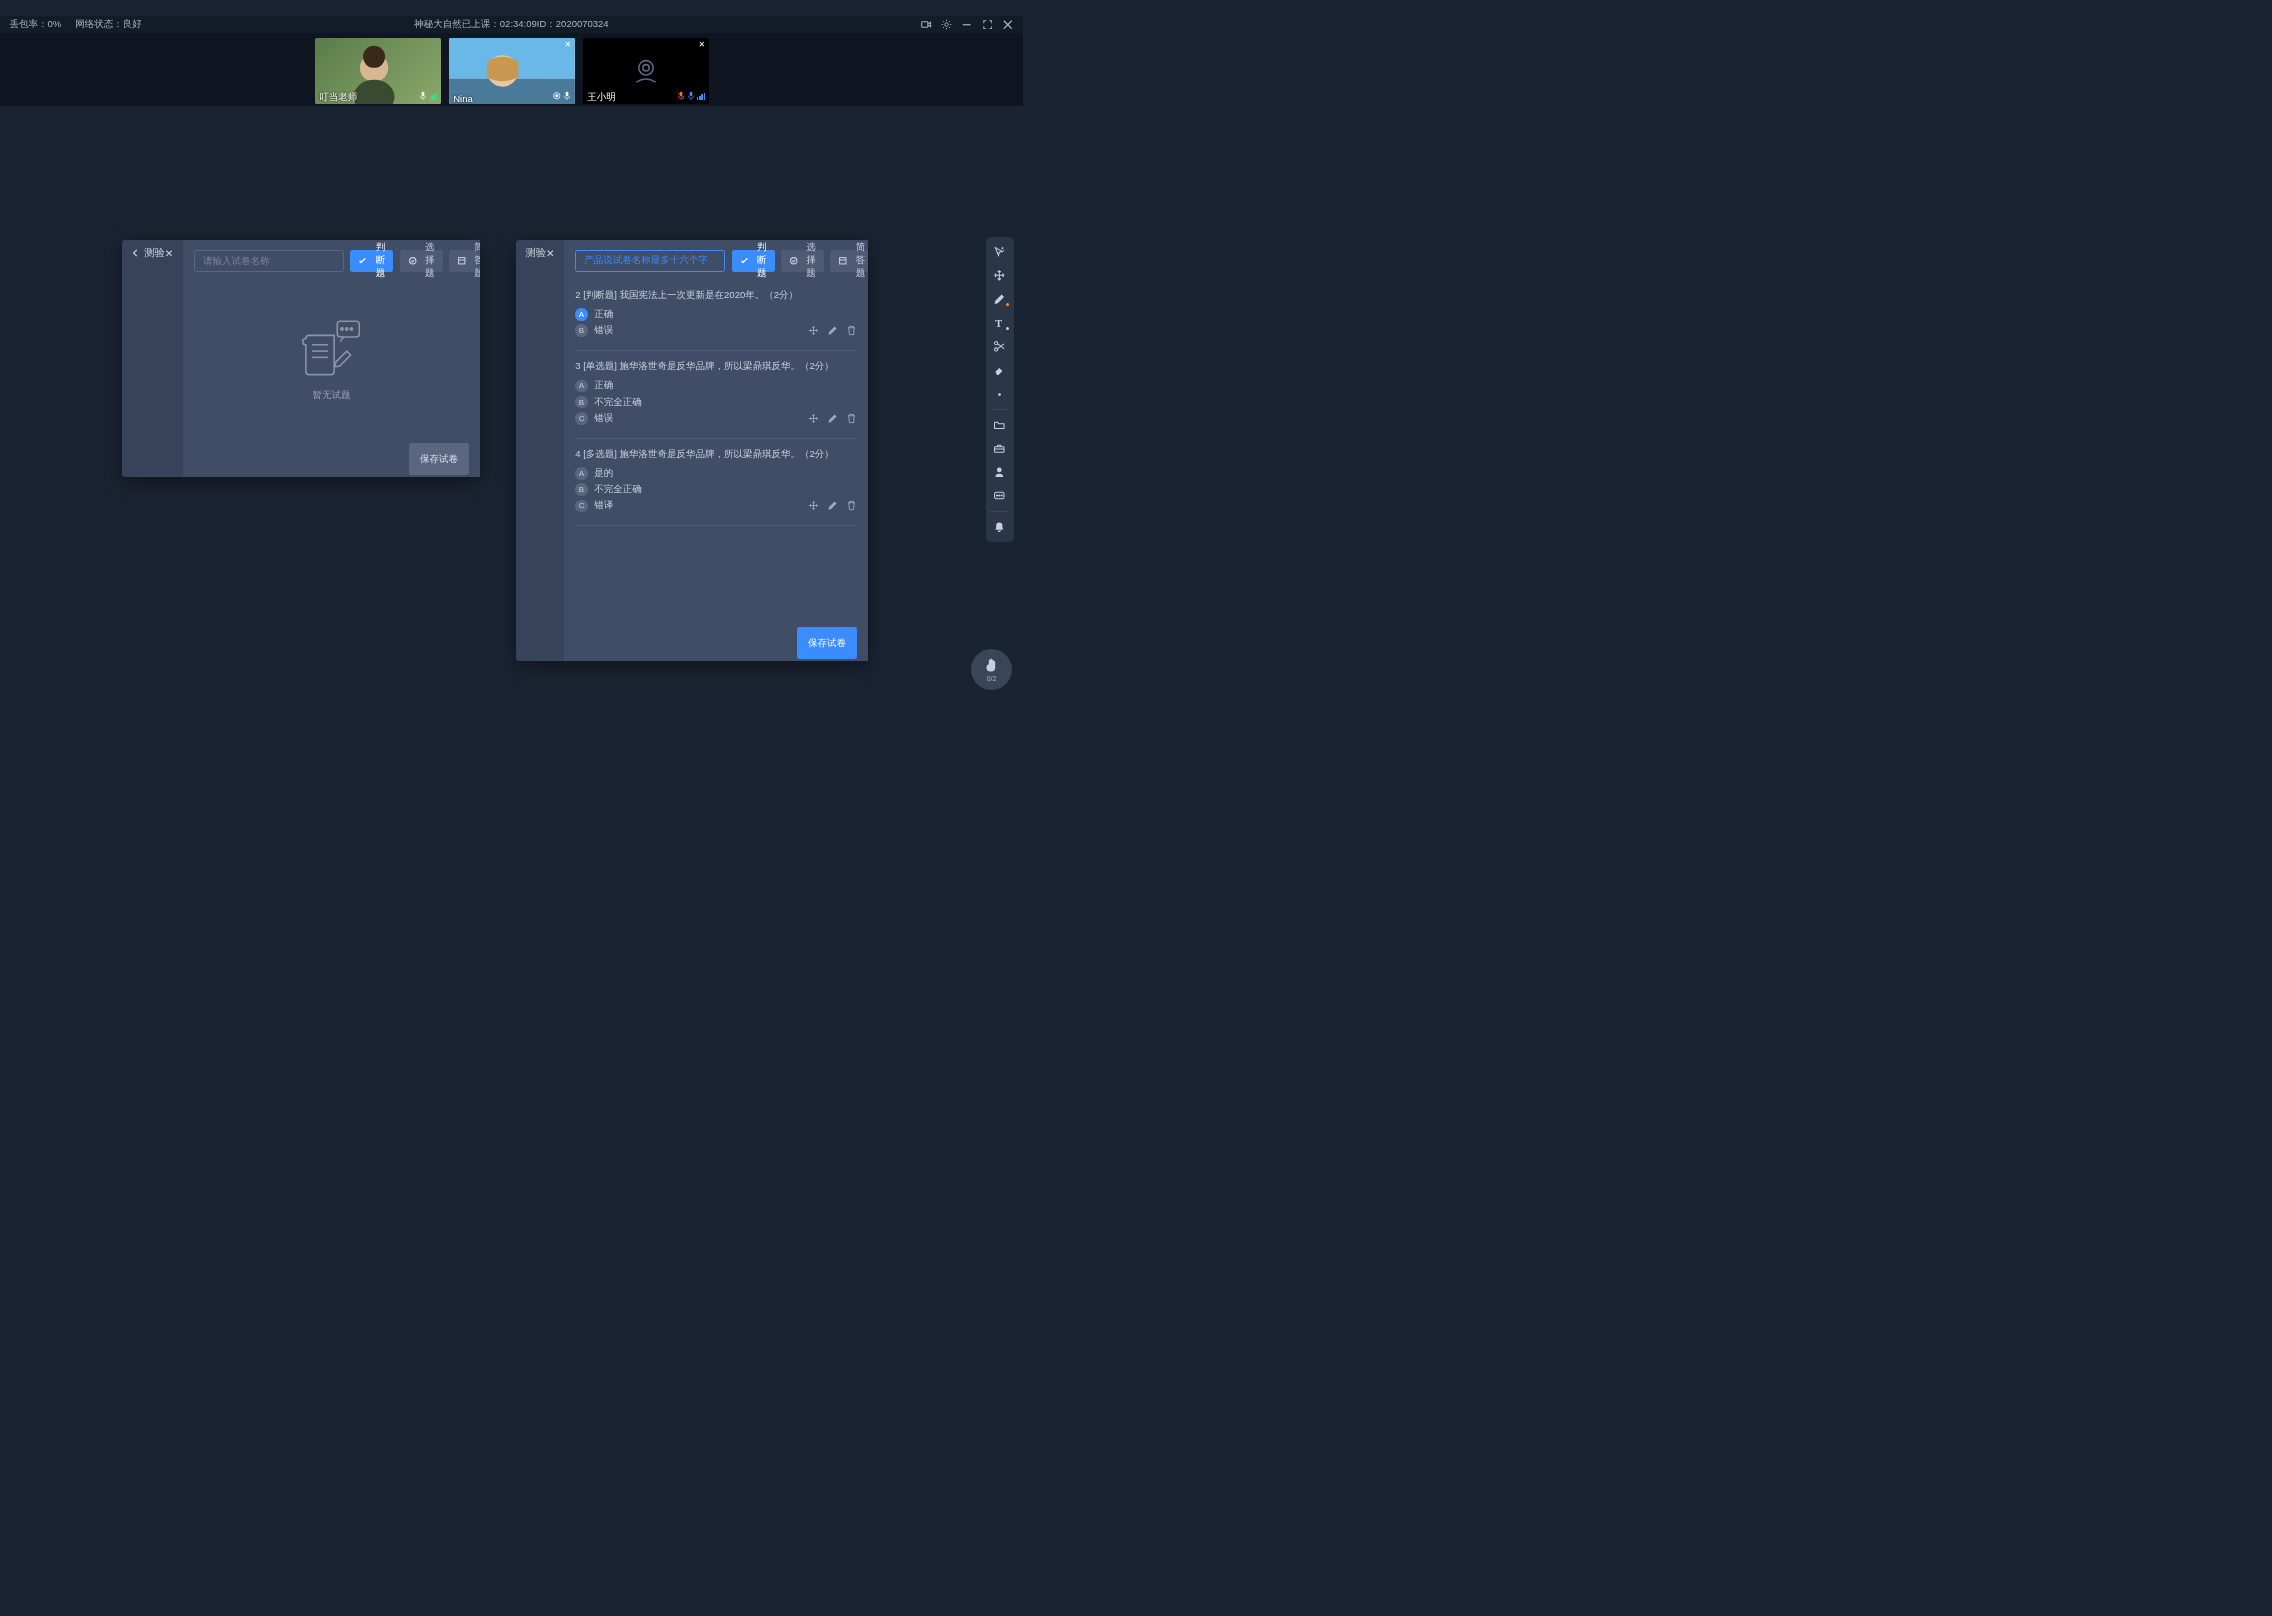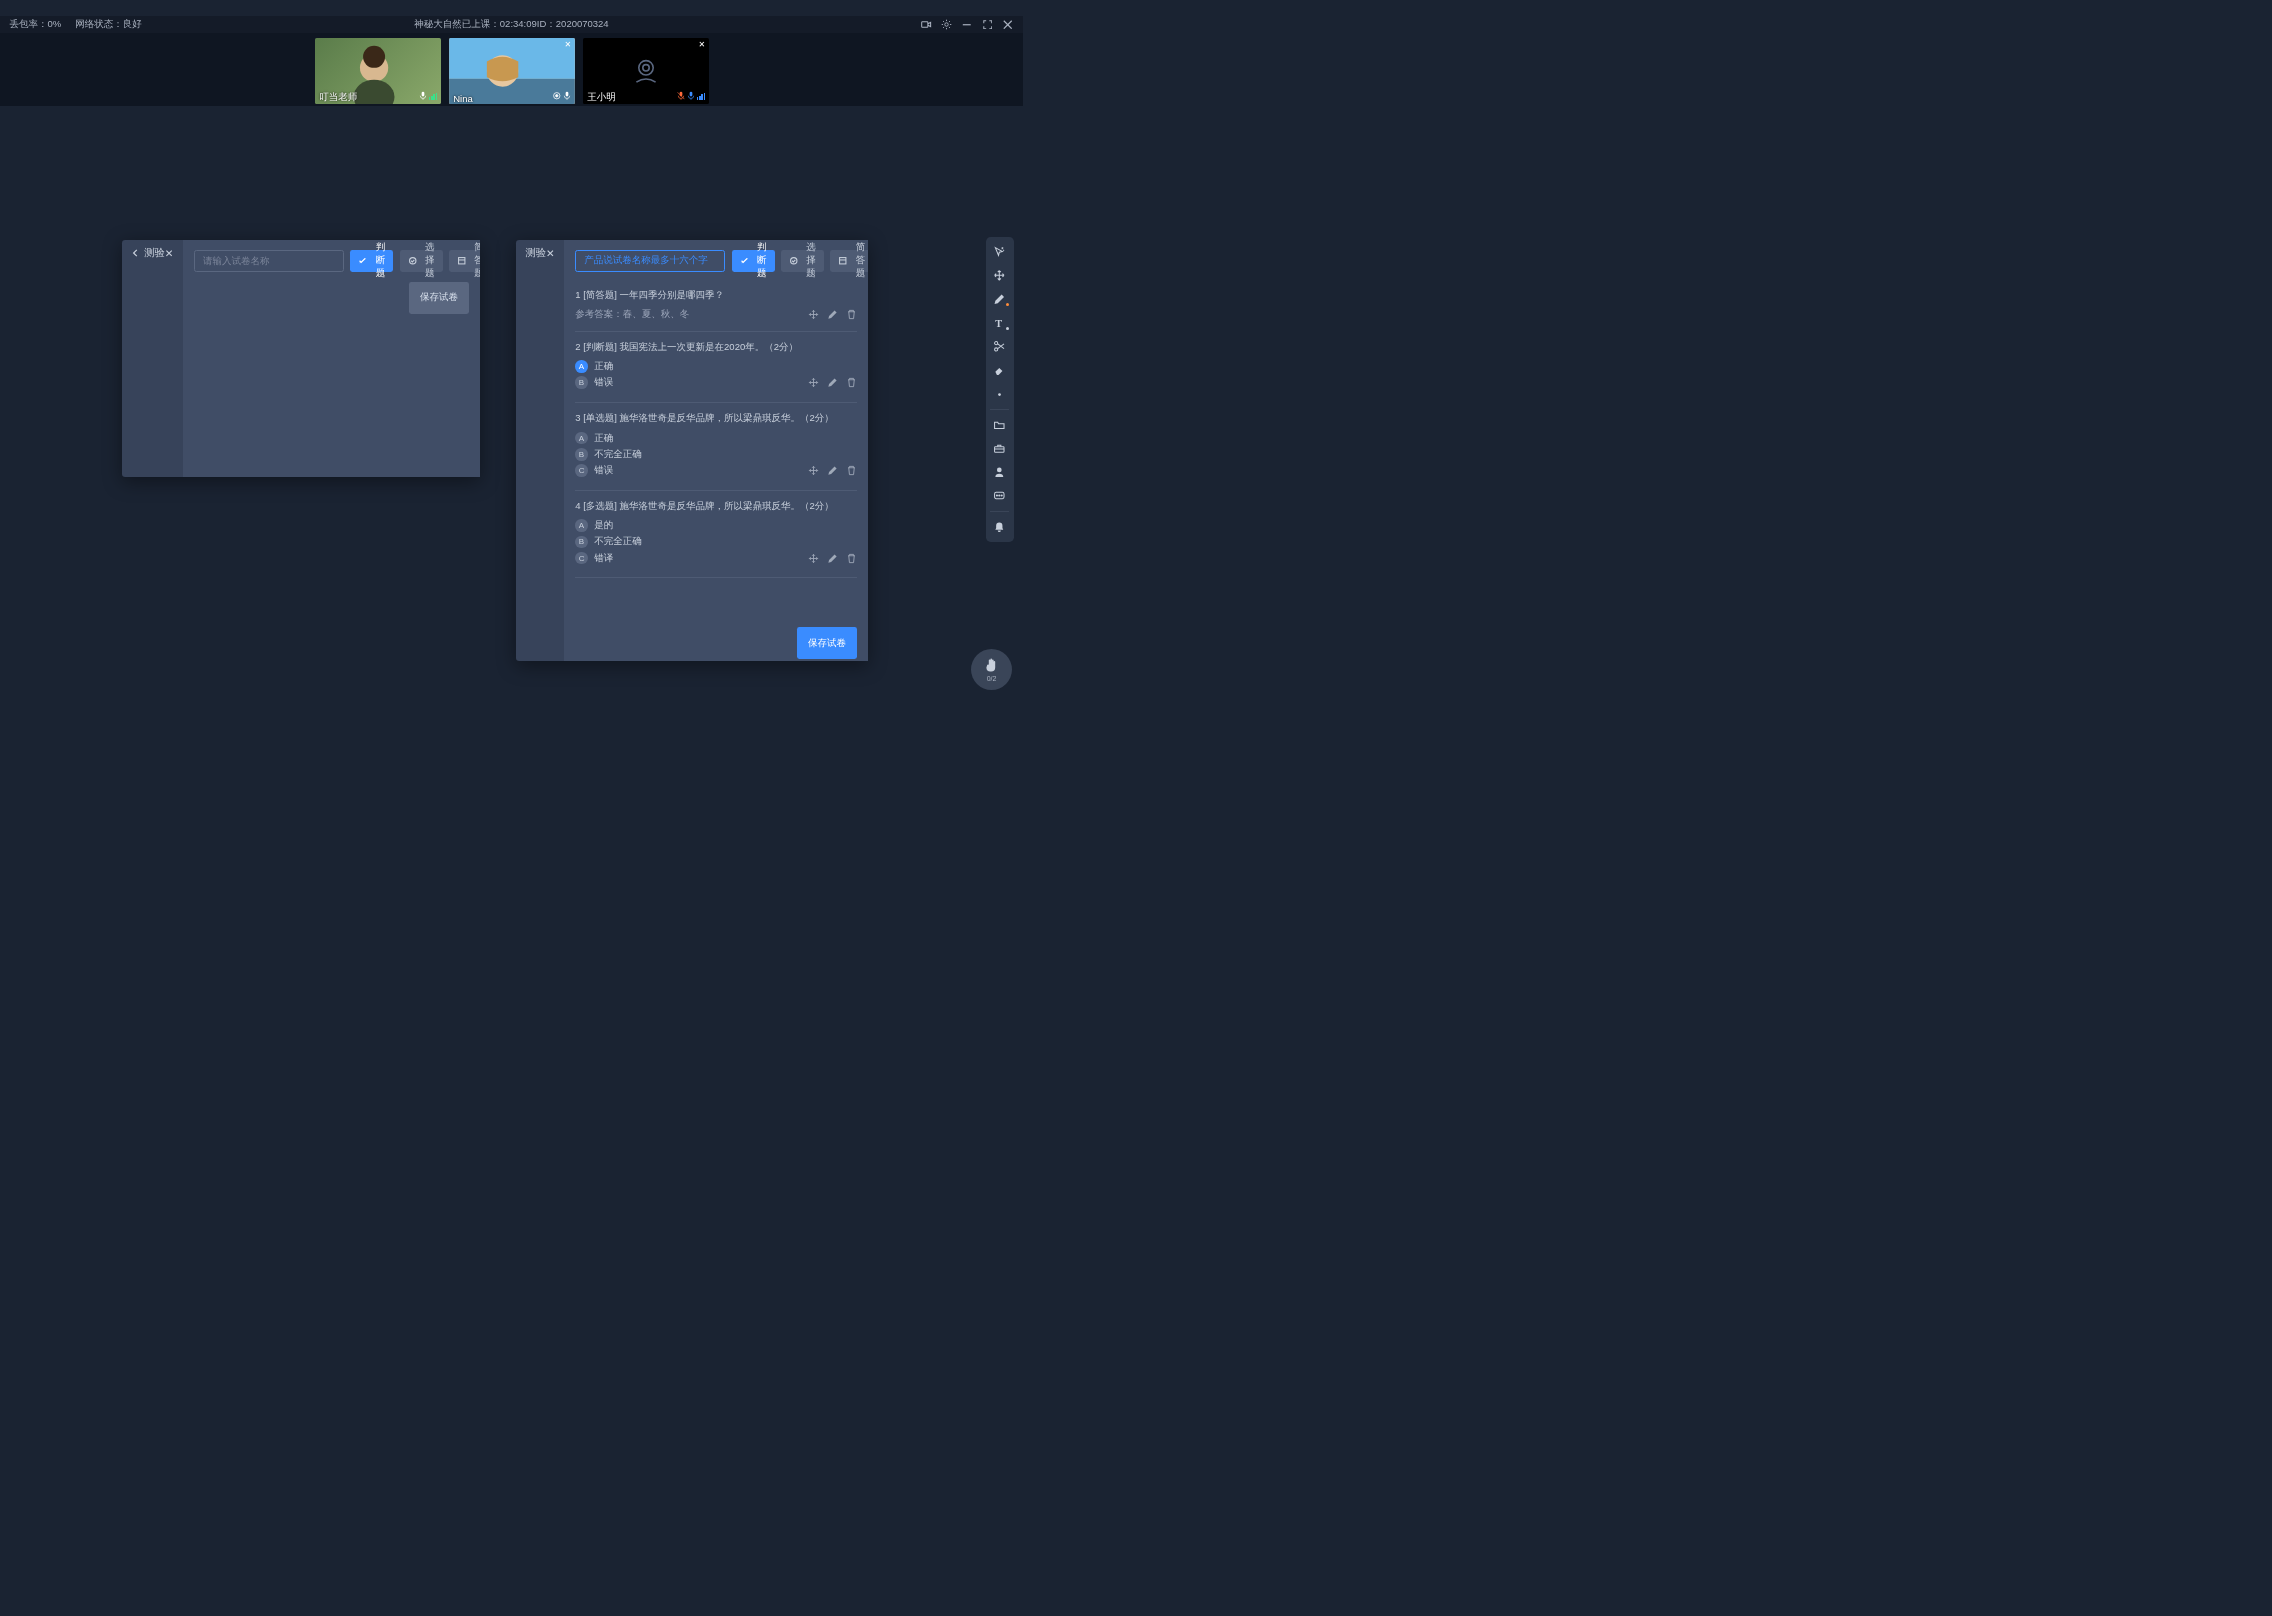--- a/index.html
+++ b/index.html
@@ -317,20 +317,35 @@
         <div class="chip">
             <span class="ci">
               <svg width="9.5" height="9.5" viewBox="0 0 12 12" fill="none" stroke="#c8d0dc" stroke-width="1.3">
                 <rect x="2" y="2" width="8" height="8"></rect>
                 <line x1="2" y1="5" x2="10" y2="5"></line>
               </svg>
             </span>
             <span>简答题</span>
           </div>
       </div>
+      <div class="empty">
+        <svg width="66" height="63" viewBox="0 0 84 80" fill="none" stroke="#8a94a8" stroke-width="2">
+          <rect x="50" y="4" width="28" height="20" rx="4"></rect>
+            <circle cx="56" cy="14" r="1.5" fill="#8a94a8"></circle>
+            <circle cx="62" cy="14" r="1.5" fill="#8a94a8"></circle>
+            <circle cx="68" cy="14" r="1.5" fill="#8a94a8"></circle>
+            <path d="M58 24l-4 6"></path>
+          <path d="M10 26 q-4 0 -4 4 q0 4 4 4 v34 q0 4 4 4 h28 q4 0 4-4 V22 H14 q-4 0 -4 4z"></path>
+          <line x1="18" y1="34" x2="38" y2="34"></line>
+            <line x1="18" y1="42" x2="38" y2="42"></line>
+            <line x1="18" y1="50" x2="38" y2="50"></line>
+          <path d="M48 56 l14-14 5 5 -14 14 -6 1z"></path>
+        </svg>
+        <span class="lbl">暂无试题</span>
+      </div>
       <div class="pfoot">
         <button class="btn gray">保存试卷</button>
       </div>
     </div>
   </div>
 
   <div class="panel right">
     <div class="phead">
       <span>测验</span>
       <span class="x">✕</span>
@@ -360,43 +375,20 @@
             <span class="ci">
               <svg width="9.5" height="9.5" viewBox="0 0 12 12" fill="none" stroke="#c8d0dc" stroke-width="1.3">
                 <rect x="2" y="2" width="8" height="8"></rect>
                 <line x1="2" y1="5" x2="10" y2="5"></line>
               </svg>
             </span>
             <span>简答题</span>
           </div>
       </div>
       <div class="qlist" id="qlist">
-          <div class="q">
-            <div class="qtitle">1 [简答题] 一年四季分别是哪四季？</div>
-            <div class="qans lastrow">
-              <span>参考答案：春、夏、秋、冬</span>
-              <div class="qactions">
- <span class="ai">
-                  <svg width="11" height="11" viewBox="0 0 16 16" fill="none" stroke="#c8d0dc" stroke-width="1.3">
-                    <path d="M8 2v12M2 8h12M8 2l-2 2M8 2l2 2M8 14l-2-2M8 14l2-2M2 8l2-2M2 8l2 2M14 8l-2-2M14 8l-2 2"></path>
-                  </svg>
-                </span>
- <span class="ai">
-                  <svg width="11" height="11" viewBox="0 0 16 16" fill="#c8d0dc">
-                    <path d="M2 14l1-4 8-8 3 3-8 8z"></path>
-                  </svg>
-                </span>
- <span class="ai">
-                  <svg width="11" height="11" viewBox="0 0 16 16" fill="none" stroke="#c8d0dc" stroke-width="1.3">
-                    <path d="M3 4h10M5 4V2h6v2M4 4l1 10h6l1-10"></path>
-                  </svg>
-                </span>
-              </div>
-            </div>
-          </div>
           <div class="q">
             <div class="qtitle">2 [判断题] 我国宪法上一次更新是在2020年。（2分）</div>
             <div class="opt sel">
               <span class="bub">A</span>
               <span>正确</span>
             </div>
             <div class="opt">
               <div class="lastrow" style="width: 100%;">
                 <div style="display: flex; gap: 6.3px; align-items: center;">
                   <span class="bub">B</span>

